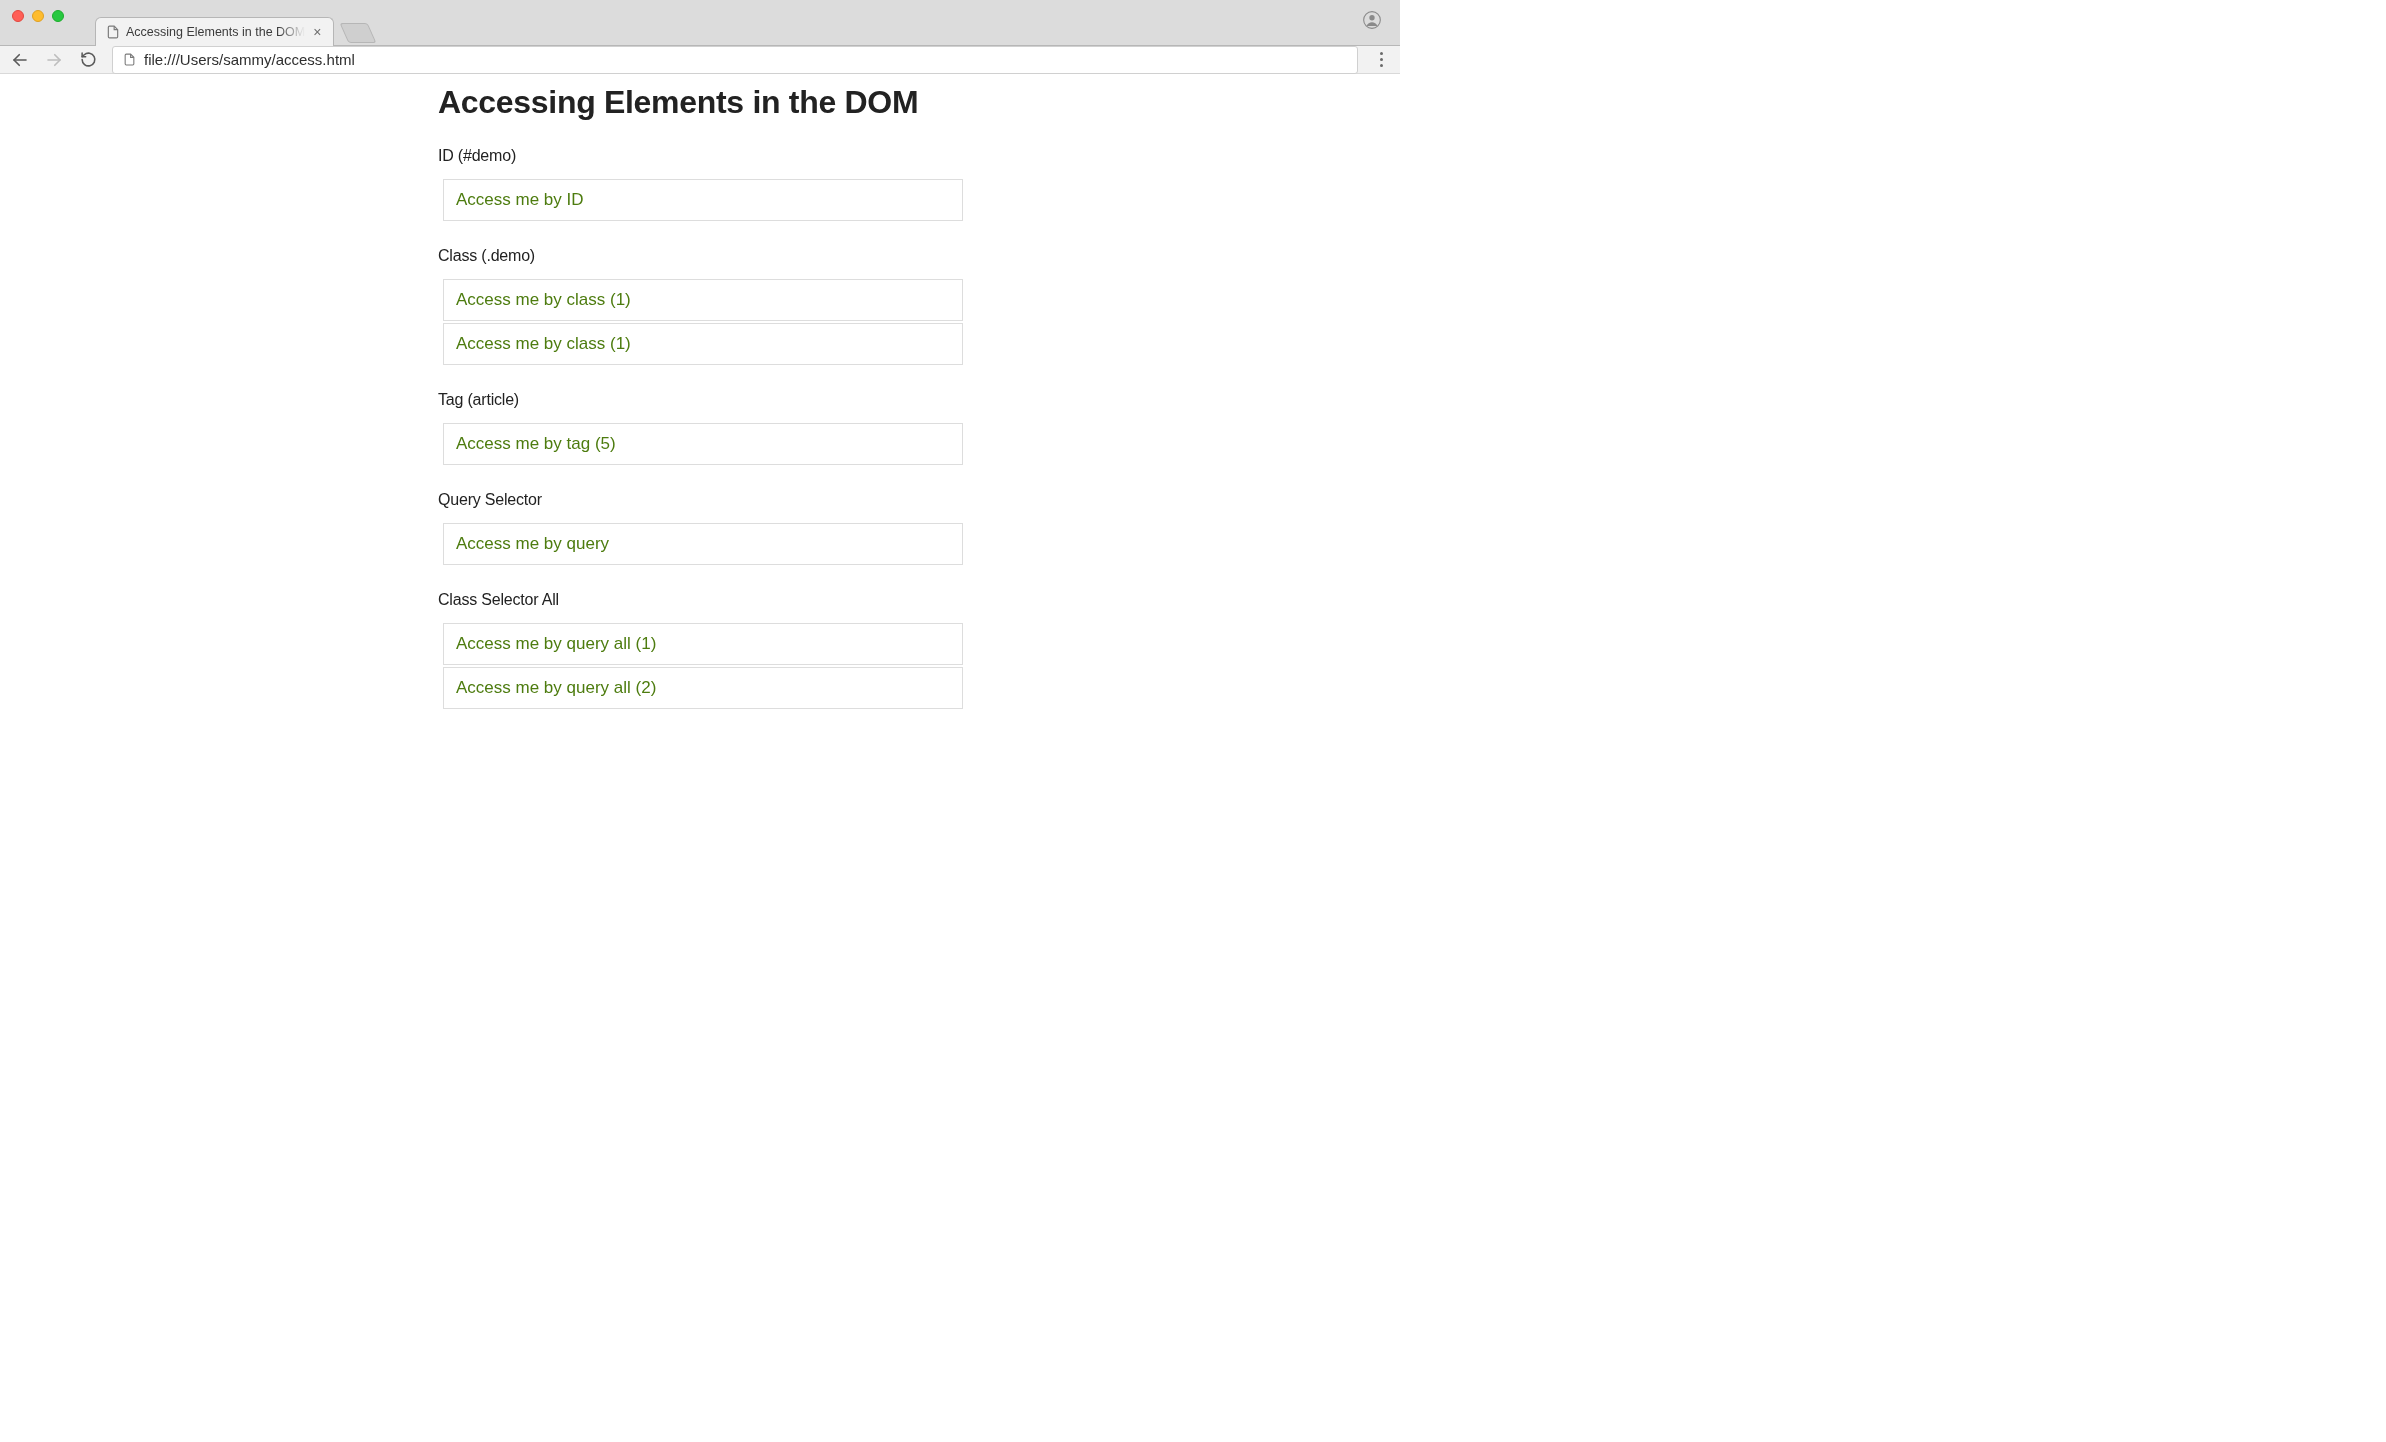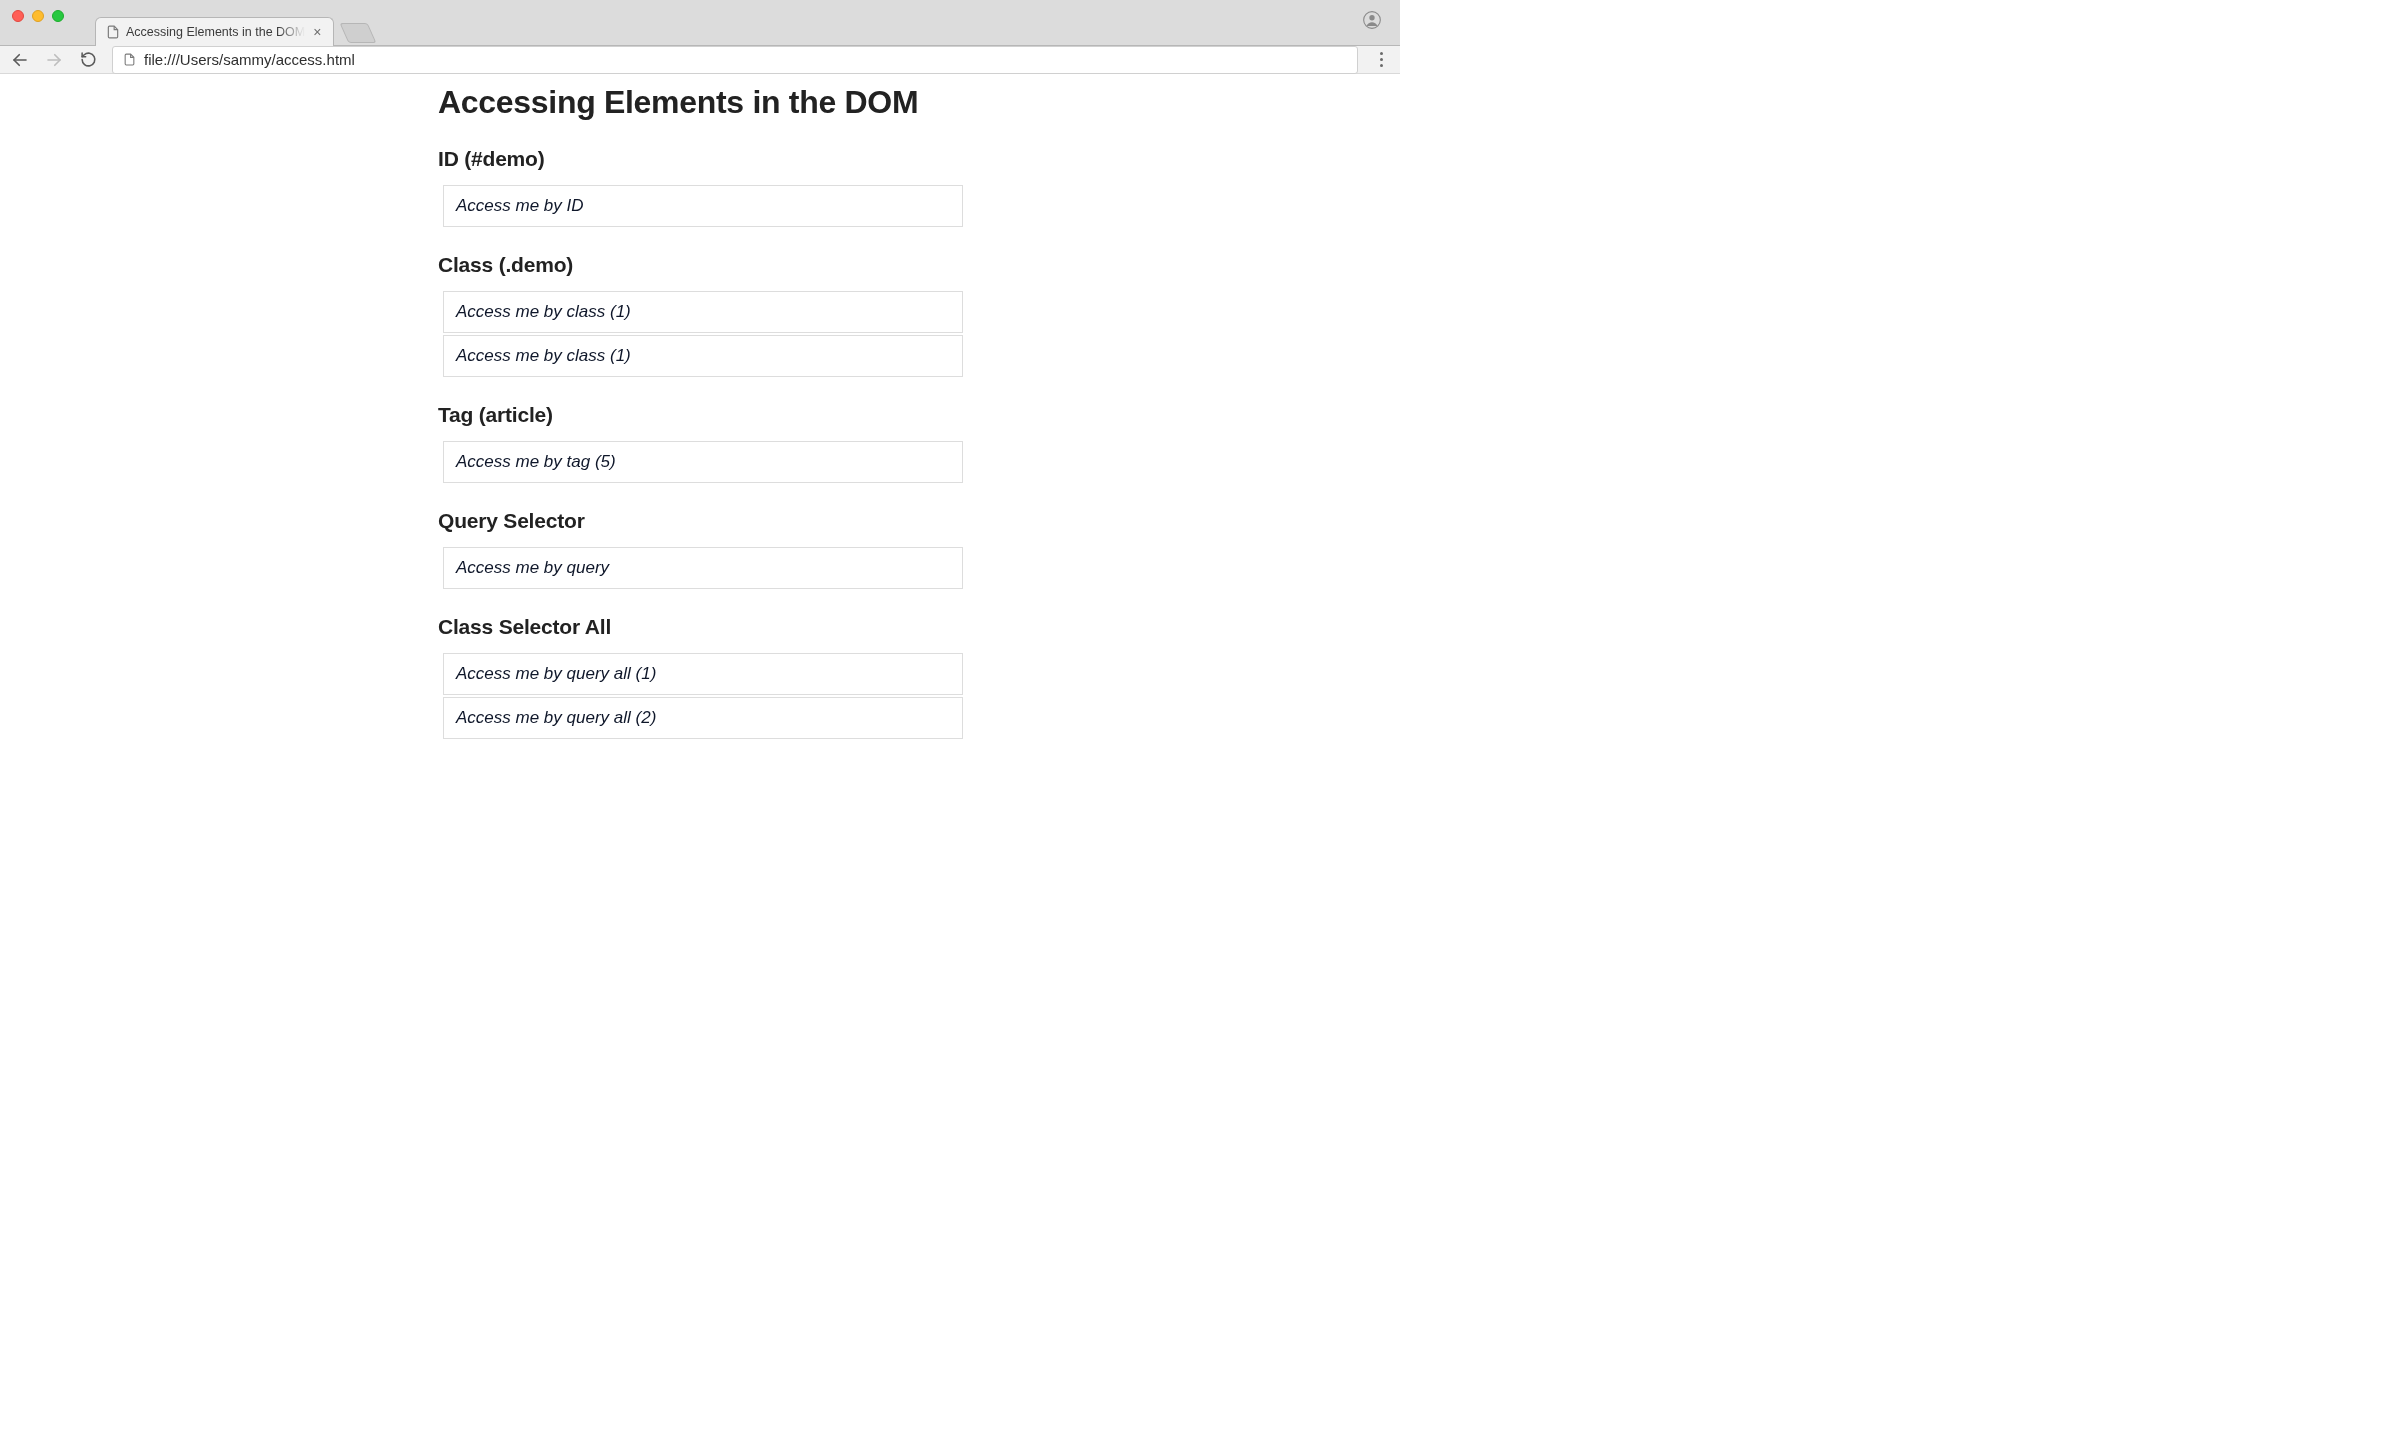--- a/index.html
+++ b/index.html
@@ -143,35 +143,34 @@
       padding-top: 4px;
     }
     h1 {
       font-size: 32px;
       font-weight: 700;
       color: #222;
       margin: 6px 0 18px 0;
       letter-spacing: -0.3px;
     }
     h2 {
-      font-size: 21px;
-      font-weight: 700;
+      font-size: 16px;
+      font-weight: 400;
       color: #222;
       margin: 26px 0 14px 0;
       letter-spacing: -0.2px;
     }
     .card {
       border: 1px solid #dddddd;
       padding: 10px 12px;
       margin: 2px 0;
       font-size: 17px;
-      color: #0f172a;
+      color: #4d7c0f;
       background: #fff;
       margin-left: 5px;
-      font-style: italic;
     }
 
     svg { display: block; }
   </style>
 </head>
 <body>
 
 <div class="chrome-top">
   <div class="traffic-lights">
     <div class="tl tl-red"></div>

